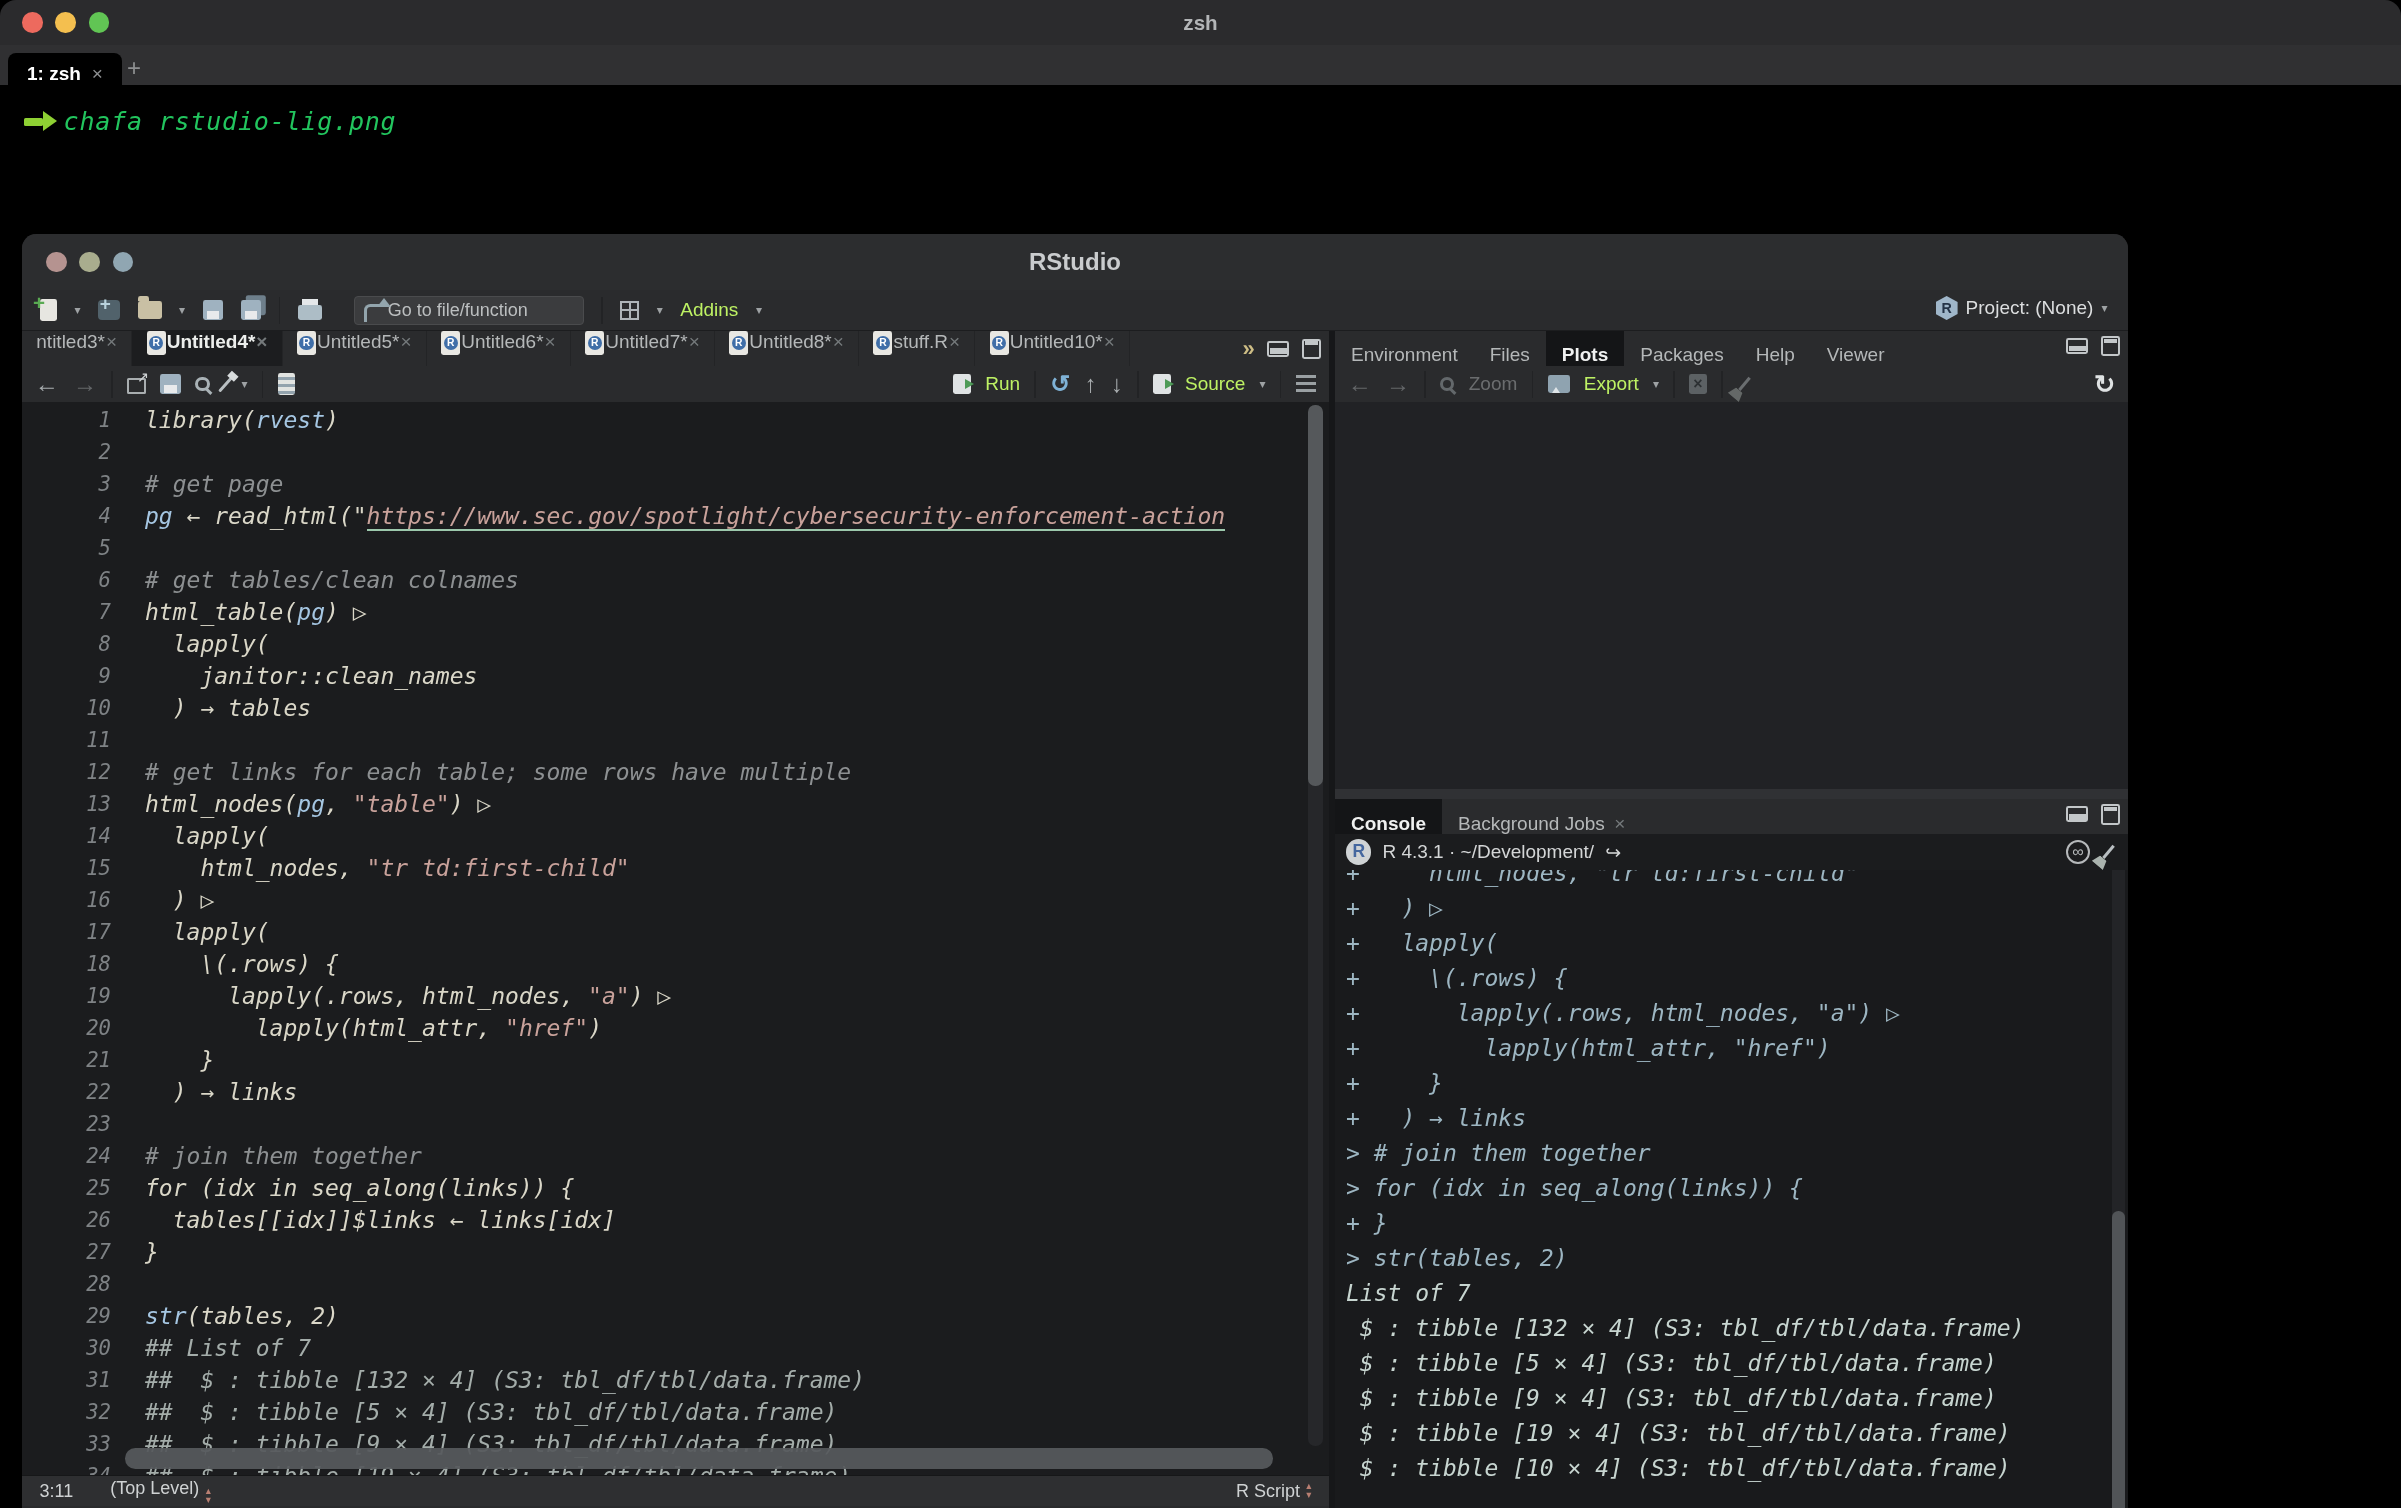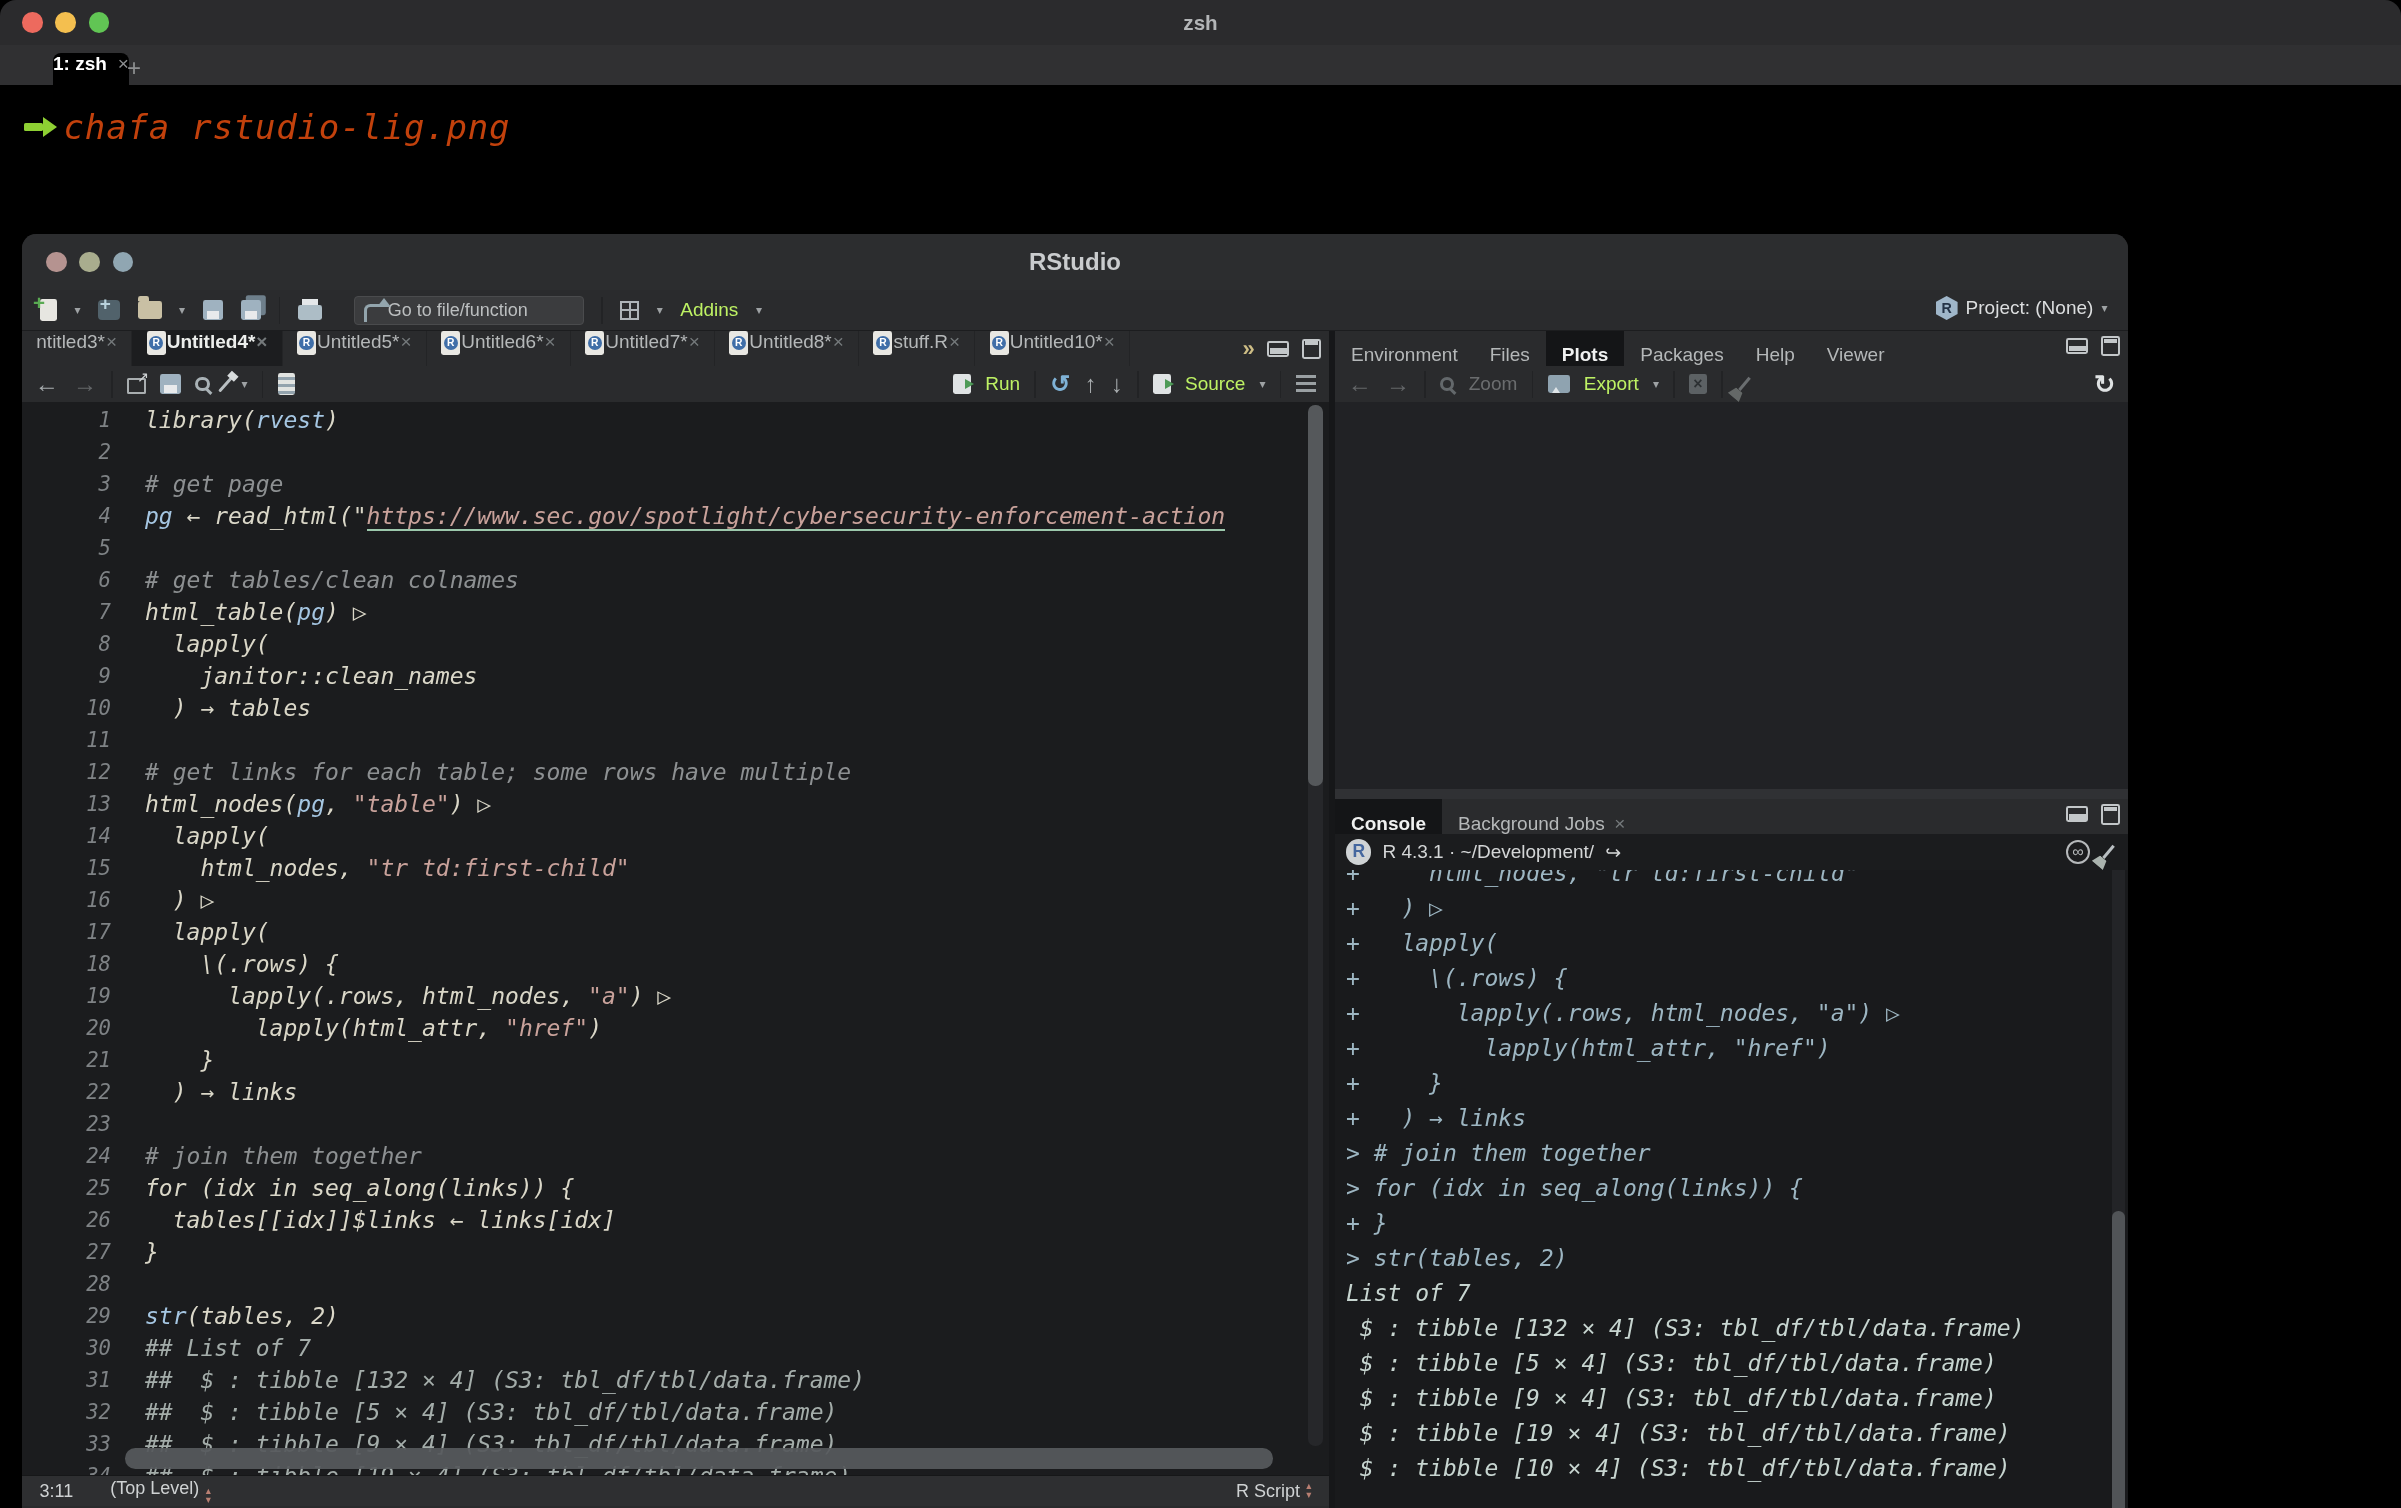--- a/index.html
+++ b/index.html
@@ -8,31 +8,31 @@
   .mono { font-family:"DejaVu Sans Mono","DejaVu Sans",monospace; font-style:italic; }
 
   
   .term-titlebar { position:absolute; left:0; top:0; width:2401px; height:45px;
     background:#2b2b2d; border-radius:16px 16px 0 0; display:flex; align-items:center; }
   .term-lights { display:flex; gap:12.7px; margin-left:22px; }
   .tl { width:20.6px; height:20.6px; border-radius:50%; }
   .term-title { position:absolute; left:0; right:0; text-align:center; font-size:20.6px;
     font-weight:bold; color:#b3b5b7; }
   .term-tabbar { position:absolute; left:0; top:45px; width:2401px; height:40px; background:#303032; }
-  .term-tab { position:absolute; left:8px; top:8px; height:32px; padding:0 0;
-    background:#000; border-radius:8px 8px 0 0; display:flex; align-items:flex-start; gap:11px;margin-left:45px; }
+  .term-tab { position:absolute; left:8px; top:8px; height:32px; padding:0 19px;
+    background:#000; border-radius:8px 8px 0 0; display:flex; align-items:flex-end; gap:11px; }
   .term-tab-label { color:#fff; font-weight:bold; font-size:19px; }
   .term-tab-close { color:#8d8f91; font-size:19px; }
   .term-newtab { position:absolute; left:127px; top:11px; color:#8d8f91; font-size:24px; line-height:24px; }
   .term-body { position:absolute; left:0; top:85px; width:2401px; height:1424px; background:#000; }
   .prompt-line { position:absolute; left:24px; top:22px; display:flex; align-items:center; gap:20.6px; }
   .prompt-arrow { width:19px; height:8px; background:#8ed033; border-radius:1.6px; position:relative; }
   .prompt-arrow::after { content:''; position:absolute; left:100%; top:-6.4px;
     border-left:14.3px solid #8ed033; border-top:10.3px solid transparent; border-bottom:10.3px solid transparent; }
-  .prompt-cmd { color:#c2410c; font-size:34px; letter-spacing:0.8px; }
+  .prompt-cmd { color:#22c55e; font-size:25px; letter-spacing:0.8px; }
 
   
   .rs { position:absolute; left:22px; top:149px; width:2106px; height:1290px;
     background:#242527; border-radius:14.3px 14.3px 0 0; overflow:hidden; }
   .rs-titlebar { position:absolute; left:0; top:0; right:0; height:56px; background:#2c2d2f; }
   .rs-lights { position:absolute; left:24px; top:17.5px; display:flex; gap:12.7px; }
   .rs-title { position:absolute; left:0; right:0; top:14.3px; text-align:center;
     font-size:24px; font-weight:bold; color:#caccce; }
   .rs-toolbar { position:absolute; left:0; top:56px; right:0; height:41px; background:#2a2b2d;
     border-bottom:1.6px solid #1c1d1f; display:flex; align-items:center; gap:17.5px; padding:0 17.5px; }

